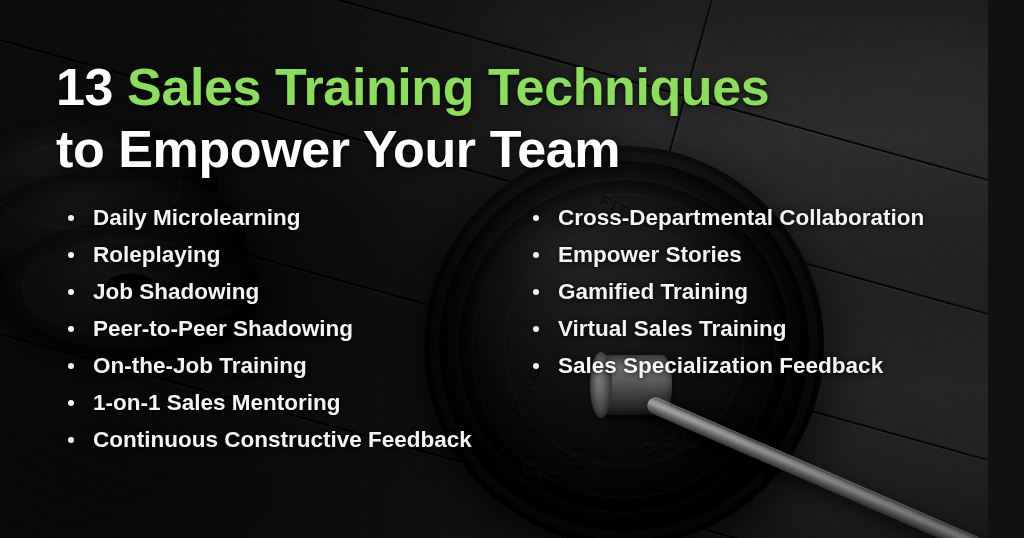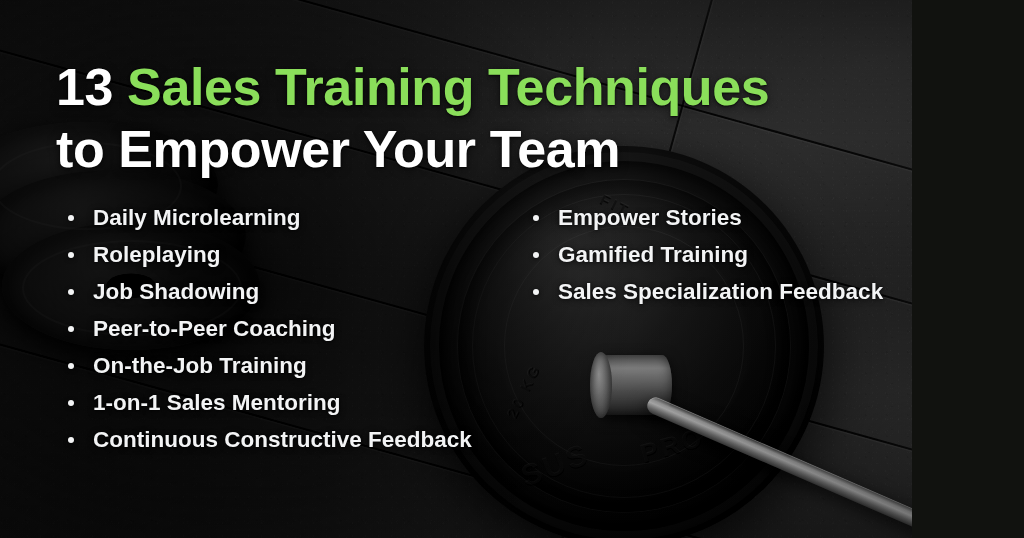--- a/index.html
+++ b/index.html
@@ -10,21 +10,21 @@
   }
 
   body {
     font-family: "Liberation Sans", sans-serif;
     -webkit-font-smoothing: antialiased;
   }
 
   
   .banner {
     position: relative;
-    width: 912px;
+    width: 988px;
     height: 538px;
     overflow: hidden;
     background: #0369a1;
     isolation: isolate;
   }
 
   
   .bg {
     position: absolute;
     inset: 0;
@@ -312,30 +312,32 @@
       <span class="line">to Empower Your Team</span>
     </h1>
 
     <div class="columns">
 
       <div class="col col-left">
         <ul class="bullets">
           <li><span class="dot"></span><span>Daily Microlearning</span></li>
           <li><span class="dot"></span><span>Roleplaying</span></li>
           <li><span class="dot"></span><span>Job Shadowing</span></li>
-          <li><span class="dot"></span><span>Peer-to-Peer Coaching</span></li>
+          <li><span class="dot"></span><span>Peer-to-Peer Shadowing</span></li>
           <li><span class="dot"></span><span>On-the-Job Training</span></li>
           <li><span class="dot"></span><span>1-on-1 Sales Mentoring</span></li>
           <li><span class="dot"></span><span>Continuous Constructive Feedback</span></li>
         </ul>
       </div>
 
       <div class="col col-right">
         <ul class="bullets">
+          <li><span class="dot"></span><span>Cross-Departmental Collaboration</span></li>
           <li><span class="dot"></span><span>Empower Stories</span></li>
           <li><span class="dot"></span><span>Gamified Training</span></li>
+          <li><span class="dot"></span><span>Virtual Sales Training</span></li>
           <li><span class="dot"></span><span>Sales Specialization Feedback</span></li>
         </ul>
       </div>
 
     </div>
   </div>
 </div>
 
 </body></html>

